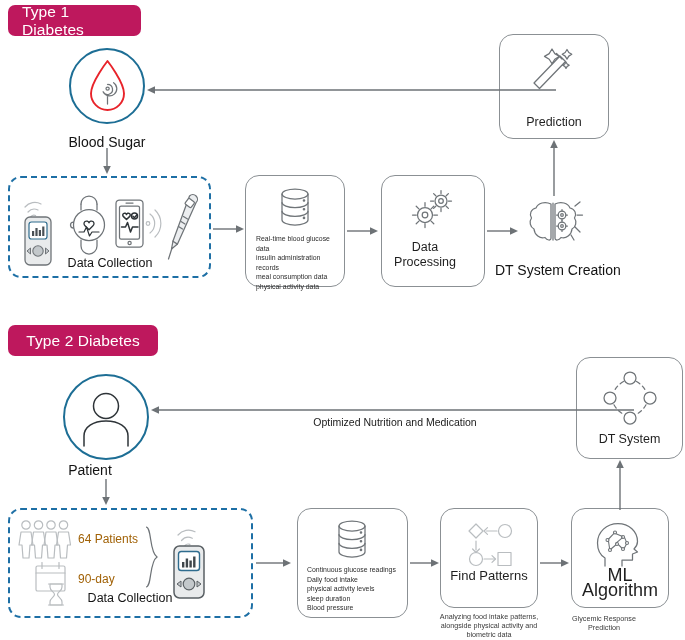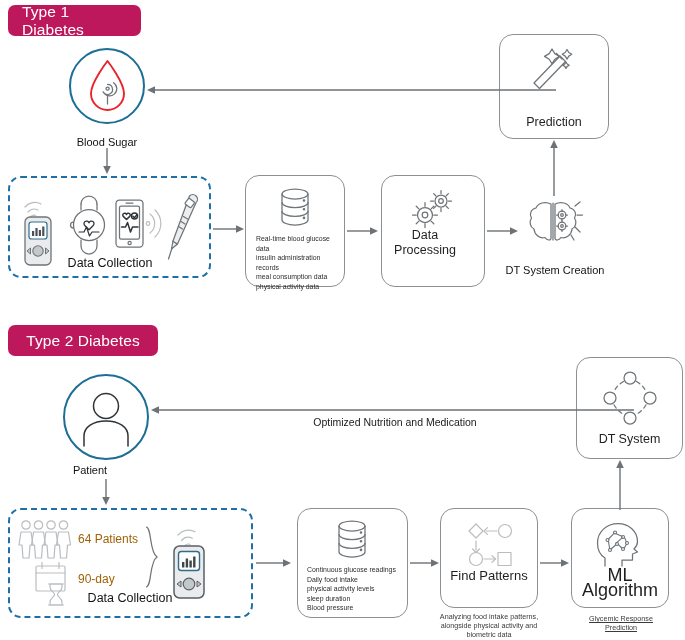--- a/index.html
+++ b/index.html
@@ -61,21 +61,21 @@
     border:2.2px solid #1d6e95;
     border-radius:50%;
     background:#ffffff;
     box-sizing:border-box;
   }
 
   
   .node-label{
     position:absolute;
     text-align:center;
-    font-size:11px;
+    font-size:14px;
     color:#131313;
     white-space:nowrap;
     line-height:13px;
   }
   .edge-label{
     position:absolute;
     text-align:center;
     font-size:10.5px;
     color:#1a1a1a;
     white-space:nowrap;
@@ -227,21 +227,21 @@
       <circle cx="33" cy="14" r="6"></circle>
       <circle cx="33" cy="14" r="2.3"></circle>
       <path d="M33 3.5 L33 6.6 M33 21.4 L33 24.5 M22.5 14 L25.6 14 M40.4 14 L43.5 14
                M25.6 6.6 L27.8 8.8 M38.2 19.2 L40.4 21.4 M40.4 6.6 L38.2 8.8 M27.8 19.2 L25.6 21.4"></path>
       <circle cx="17" cy="28" r="7.5"></circle>
       <circle cx="17" cy="28" r="2.8"></circle>
       <path d="M17 15.5 L17 19.3 M17 36.7 L17 40.5 M4.5 28 L8.3 28 M25.7 28 L29.5 28
                M8.2 19.2 L10.9 21.9 M23.1 34.1 L25.8 36.8 M25.8 19.2 L23.1 21.9 M10.9 34.1 L8.2 36.8"></path>
     </g>
   </svg>
-  <div class="card-title" style="left:381px;top:228px;width:88px;">
+  <div class="card-title" style="left:381px;top:240px;width:88px;">
     <div>Data</div>
     <div>Processing</div>
   </div>
 
   <svg class="abs" style="left:487px;top:224px;" width="32" height="14">
     <line class="ln" x1="0" y1="7" x2="24" y2="7"></line>
     <path d="M31 7 L23 3.2 L23 10.8 Z" fill="#6d7276"></path>
   </svg>
 
   <svg class="abs" style="left:524px;top:197px;" width="58" height="52" viewBox="0 0 58 52">
@@ -428,21 +428,21 @@
         <circle cx="17" cy="30" r="1.5"></circle>
         <circle cx="30" cy="29" r="1.5"></circle>
         <circle cx="34" cy="23" r="1.5"></circle>
         <path d="M15.6 19 L21 13.4 M23 13.8 L29 16.3 M23.3 22.9 L29.2 17.8
                  M22.7 25 L18 29 M25.4 24.6 L28.8 28 M31.2 28.3 L33.3 24.4
                  M15.5 21.4 L16.6 28.5 M31.5 17.5 L33.3 21.6"></path>
       </g>
     </g>
   </svg>
   <div class="card-title" style="left:571px;top:568px;width:98px;font-size:18px;">ML Algorithm</div>
-  <div class="caption" style="left:575px;top:614px;width:92px;white-space:pre-line;text-decoration:underline;">Glycemic Response
+  <div class="caption" style="left:558px;top:614px;width:92px;white-space:pre-line;">Glycemic Response
 Prediction</div>
 
   <svg class="abs" style="left:613px;top:460px;" width="14" height="50">
     <line class="ln" x1="7" y1="50" x2="7" y2="8"></line>
     <path d="M7 0 L3.2 8 L10.8 8 Z" fill="#6d7276"></path>
   </svg>
 
   <div class="abs card" style="left:576px;top:357px;width:107px;height:102px;"></div>
   <svg class="abs" style="left:602px;top:370px;" width="56" height="54" viewBox="0 0 56 54">
     <g class="ico">

